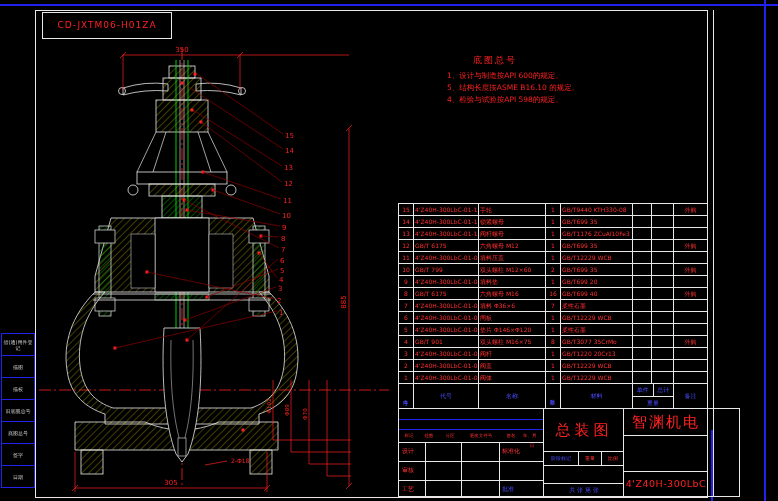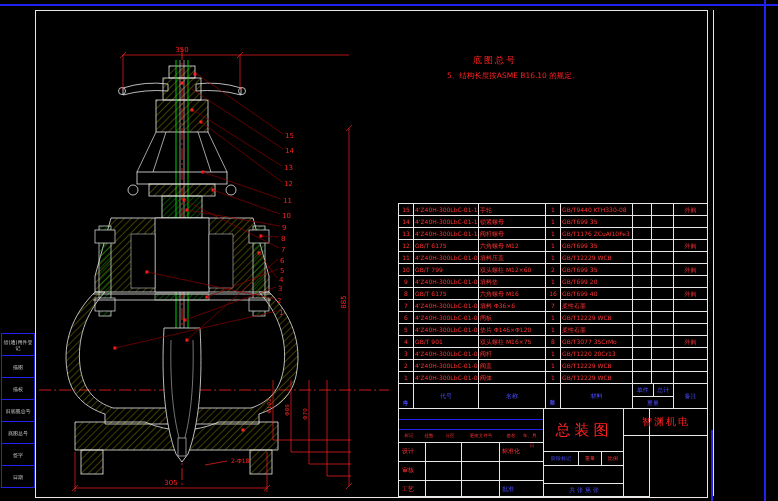--- a/index.html
+++ b/index.html
@@ -30,55 +30,58 @@
           padding:0 1px;overflow:hidden;white-space:nowrap;line-height:11px;}
   .bom td.c-ctr{text-align:center;}
   .bom tr.hdr td{height:24px;color:#4a4aff;font-size:6px;text-align:center;line-height:10px;}
   .vtext{writing-mode:vertical-rl;font-size:5.5px;margin:0 auto;letter-spacing:1px;color:#4a4aff;}
   .wcell{padding:0!important;}
   .wtop{display:flex;border-bottom:1px solid #e8e8e8;height:12px;line-height:12px;}
   .wtop span{flex:1;}
   .wtop span:first-child{border-right:1px solid #e8e8e8;}
   .wbot{height:11px;line-height:11px;}
   
-  .tb{position:absolute;left:398px;top:408px;width:252px;height:89px;border:1px solid #e8e8e8;box-sizing:border-box;color:#4a4aff;}
+  .tb{position:absolute;left:398px;top:408px;width:342px;height:89px;border:1px solid #e8e8e8;box-sizing:border-box;color:#4a4aff;}
   .tb .sig{position:absolute;left:0;top:0;width:144px;height:87px;}
   .tb .line-h{position:absolute;left:0;width:144px;height:1px;background:#2222ee;}
   .tb .line-hw{position:absolute;height:1px;background:#e8e8e8;}
   .tb .line-vw{position:absolute;width:1px;background:#e8e8e8;}
   .revrow{position:absolute;left:0;top:22px;display:flex;width:144px;color:#ff3030;font-size:4.5px;line-height:10px;text-align:center;}
   .sig-label{position:absolute;color:#ff3030;font-size:6px;}
   .sig-label.blue{color:#4a4aff;}
   .mid{position:absolute;left:144px;top:0;width:80px;height:87px;border-left:1px solid #e8e8e8;}
   .mid .title{color:#ff2020;font-size:15px;letter-spacing:4px;text-align:center;line-height:42px;height:42px;}
   .mid .lblrow{display:flex;border-top:1px solid #e8e8e8;border-bottom:1px solid #e8e8e8;height:13px;line-height:13px;font-size:5px;text-align:center;}
   .mid .lblrow .cell{border-right:1px solid #e8e8e8;}
   .mid .lblrow .cell:last-child{border-right:none;}
   .mid .sheet{position:absolute;bottom:0;width:100%;border-top:1px solid #e8e8e8;height:12px;line-height:12px;font-size:6px;text-align:center;}
   .rbx{position:absolute;left:224px;top:0;width:84px;height:87px;border-left:1px solid #e8e8e8;}
-  .rbx .company{color:#ff2020;font-size:10px;letter-spacing:2px;text-align:center;line-height:26px;height:26px;border-bottom:1px solid #e8e8e8;}
+  .rbx .company{color:#ff2020;font-size:15px;letter-spacing:2px;text-align:center;line-height:26px;height:26px;border-bottom:1px solid #e8e8e8;}
   .rbx .dwgno{position:absolute;bottom:0;width:100%;border-top:1px solid #e8e8e8;height:24px;line-height:24px;
               color:#ff2020;font-size:9.5px;text-align:center;letter-spacing:0.5px;}
   svg text{font-family:"DejaVu Sans",sans-serif;}
 </style>
 </head>
 <body>
 
 <div id="screen">
 
   <div class="blue-h" style="left:0;top:4px;width:778px;"></div>
   <div class="blue-v" style="left:764px;top:0;height:501px;"></div>
   <div class="blue-v" style="left:711px;top:430px;height:71px;"></div>
   <div class="frame"></div>
   <div class="white-v" style="left:713px;top:10px;height:486px;"></div>
 
+  <div class="doc-label">CD-JXTM06-H01ZA</div>
 
   <div class="tech">
     <div class="t-title">底图总号</div>
+    <div class="t-line">1、设计与制造按API 600的规定。</div>
     <div class="t-line">5、结构长度按ASME B16.10 的规定。</div>
+    <div class="t-line">4、检验与试验按API 598的规定。</div>
   </div>
 
   <div class="stamps">
 
       <div class="stamp">
         <span>借(通)用件登记</span>
       </div>
 
       <div class="stamp">
         <span>描图</span>
@@ -513,16 +516,17 @@
       <div class="lblrow">
         <div class="cell" style="width:34px">阶段标记</div>
         <div class="cell" style="width:22px;color:#ff3030">重量</div>
         <div class="cell" style="width:22px;color:#ff3030">比例</div>
       </div>
       <div class="sheet">共 张 第 张</div>
     </div>
 
     <div class="rbx">
       <div class="company">智渊机电</div>
+      <div class="dwgno">4'Z40H-300LbC</div>
     </div>
   </div>
 
 </div>
 
 </body></html>

